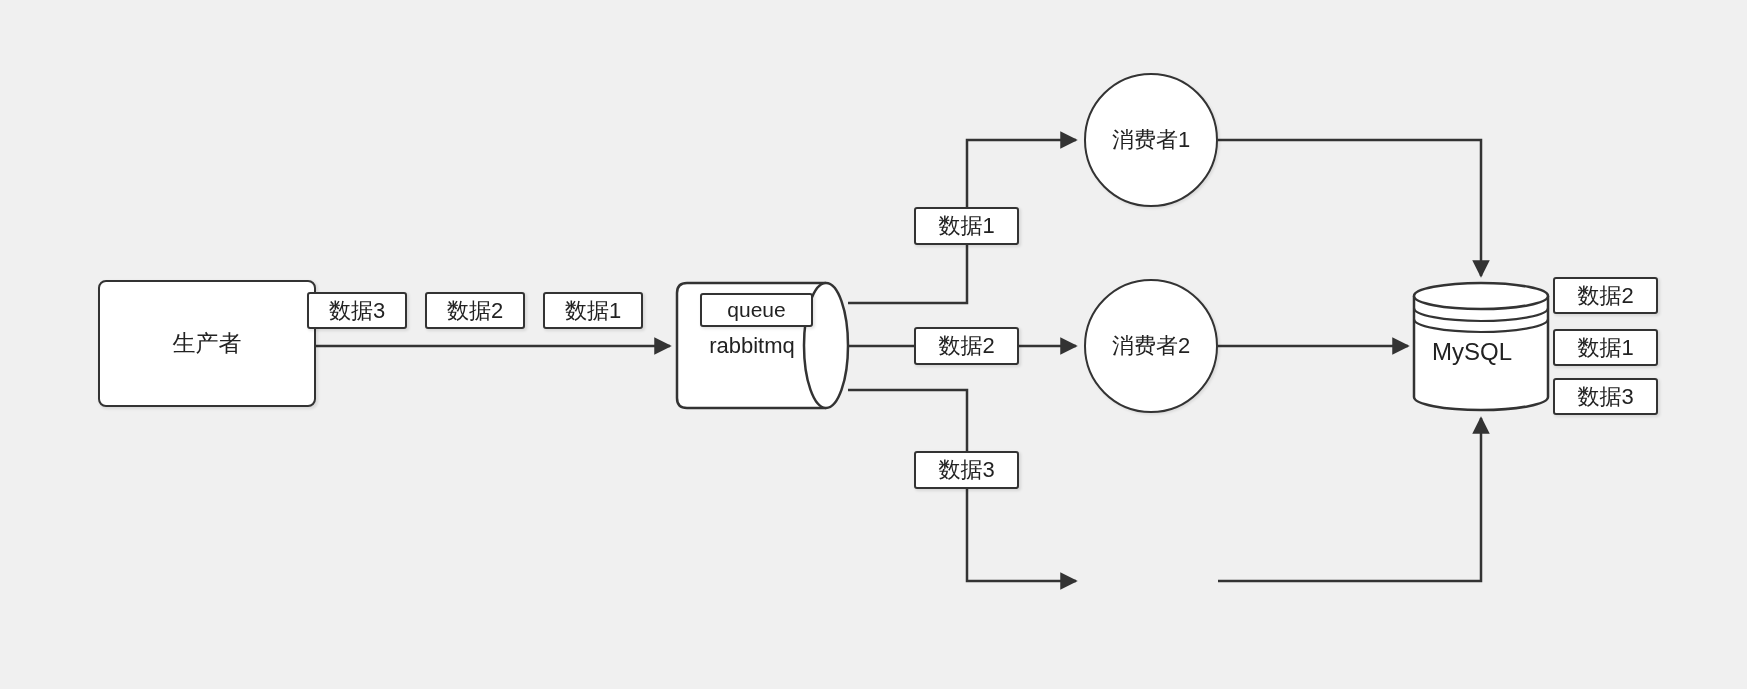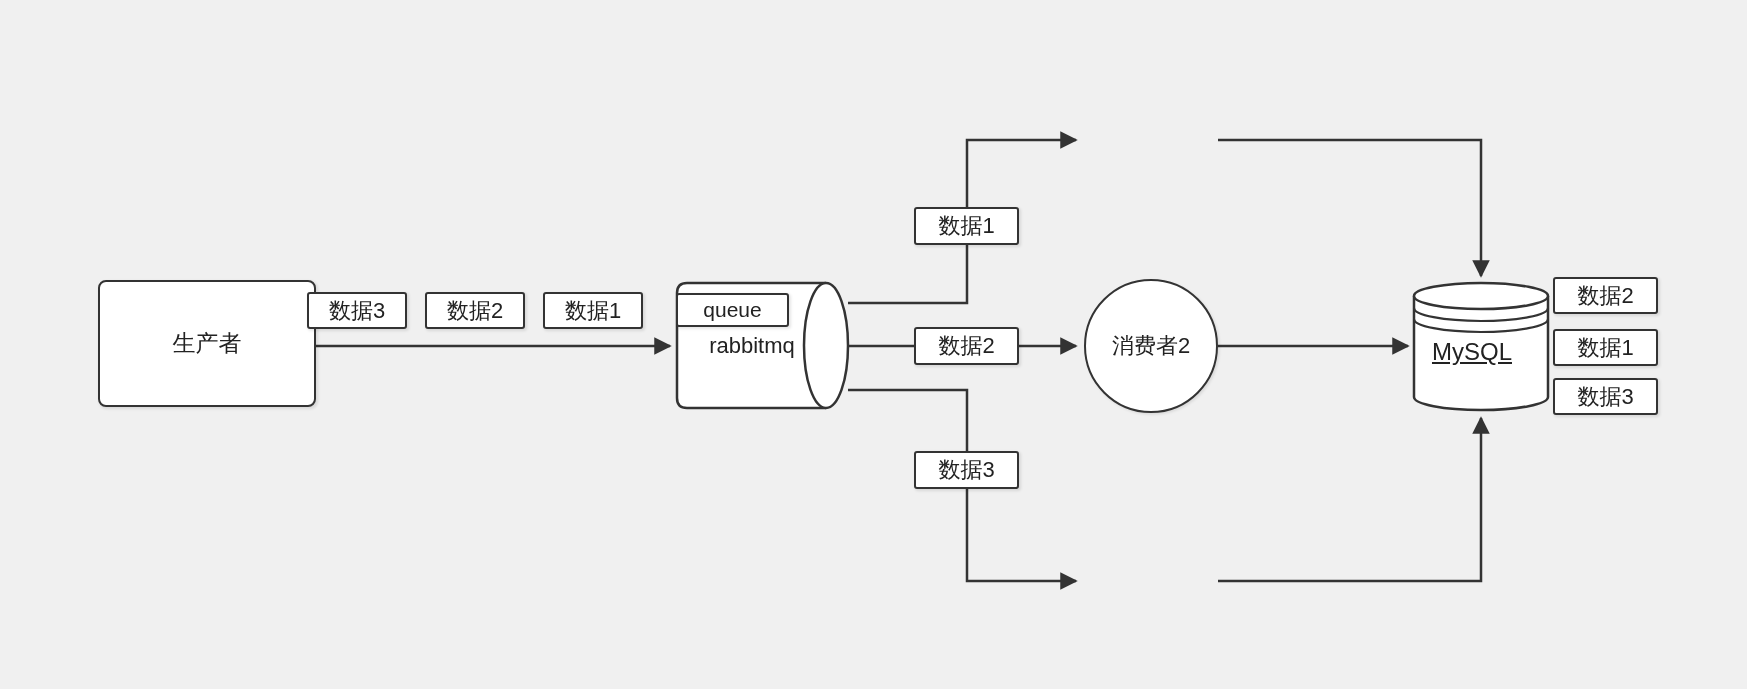--- a/index.html
+++ b/index.html
@@ -74,42 +74,45 @@
   <div class="node packet" style="left:307px; top:292px; width:100px; height:37px;">
     <span>数据3</span>
   </div>
   <div class="node packet" style="left:425px; top:292px; width:100px; height:37px;">
     <span>数据2</span>
   </div>
   <div class="node packet" style="left:543px; top:292px; width:100px; height:37px;">
     <span>数据1</span>
   </div>
 
-  <div class="node packet" style="left:676px; top:293px; width:113px; height:34px; font-size:21px;">
+  <div class="node packet" style="left:700px; top:293px; width:113px; height:34px; font-size:21px;">
     <span>queue</span>
   </div>
   <div class="plain-text" style="left:677px; top:328px; width:150px; height:36px;">
     <span>rabbitmq</span>
   </div>
 
   <div class="node packet" style="left:914px; top:207px; width:105px; height:38px;">
     <span>数据1</span>
   </div>
   <div class="node packet" style="left:914px; top:327px; width:105px; height:38px;">
     <span>数据2</span>
   </div>
   <div class="node packet" style="left:914px; top:451px; width:105px; height:38px;">
     <span>数据3</span>
   </div>
 
+  <div class="node circle" style="left:1084px; top:73px;">
+    <span>消费者1</span>
+  </div>
   <div class="node circle" style="left:1084px; top:279px;">
     <span>消费者2</span>
   </div>
 
-  <div class="plain-text" style="left:1414px; top:330px; width:116px; height:44px; font-size:24px;text-decoration:underline;">
+  <div class="plain-text" style="left:1414px; top:330px; width:116px; height:44px; font-size:24px;">
     <span>MySQL</span>
   </div>
 
   <div class="node packet" style="left:1553px; top:277px; width:105px; height:37px;">
     <span>数据2</span>
   </div>
   <div class="node packet" style="left:1553px; top:329px; width:105px; height:37px;">
     <span>数据1</span>
   </div>
   <div class="node packet" style="left:1553px; top:378px; width:105px; height:37px;">

